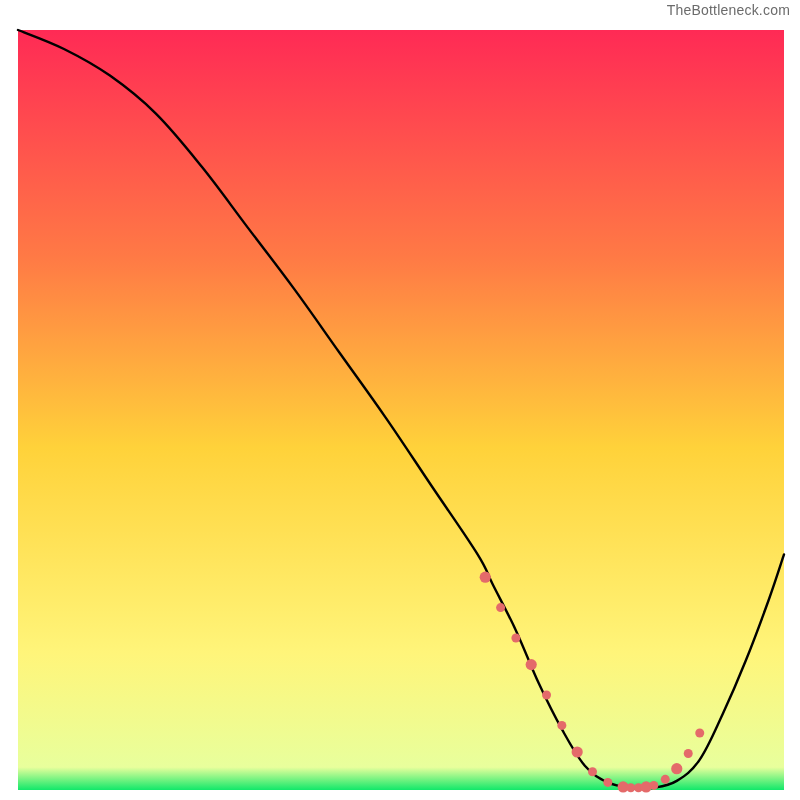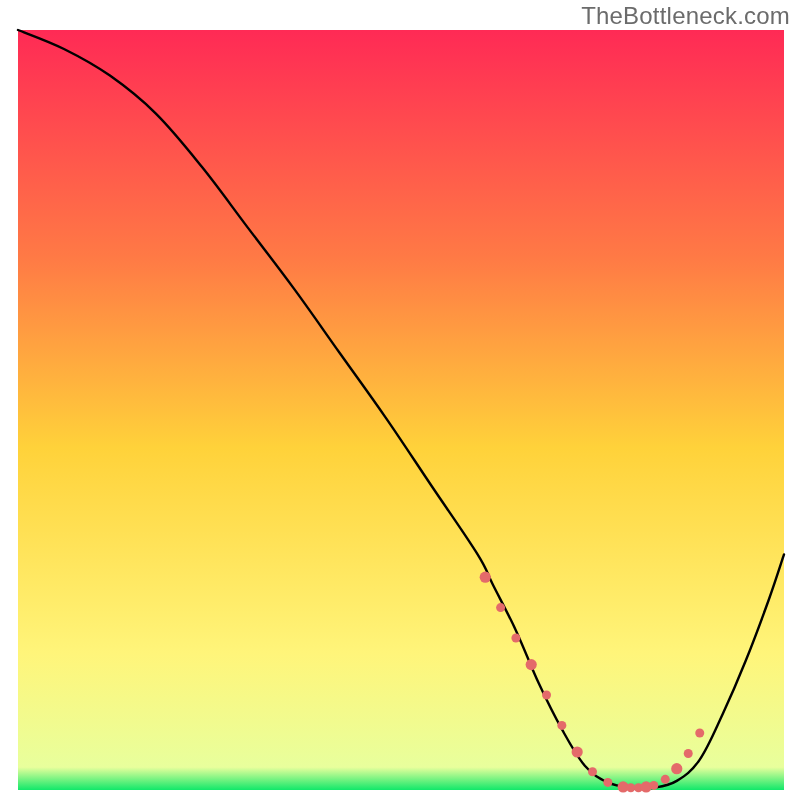--- a/index.html
+++ b/index.html
@@ -13,21 +13,21 @@
   }
   .stage {
     position: relative;
     width: 800px;
     height: 800px;
   }
   .watermark {
     position: absolute;
     top: 2px;
     right: 10px;
-    font-size: 24px;
+    font-size: 14px;
     font-weight: 500;
     color: #6b6b6b;
     letter-spacing: 0.2px;
     z-index: 10;
   }
   svg.plot {
     position: absolute;
     left: 0;
     top: 0;
     width: 800px;

